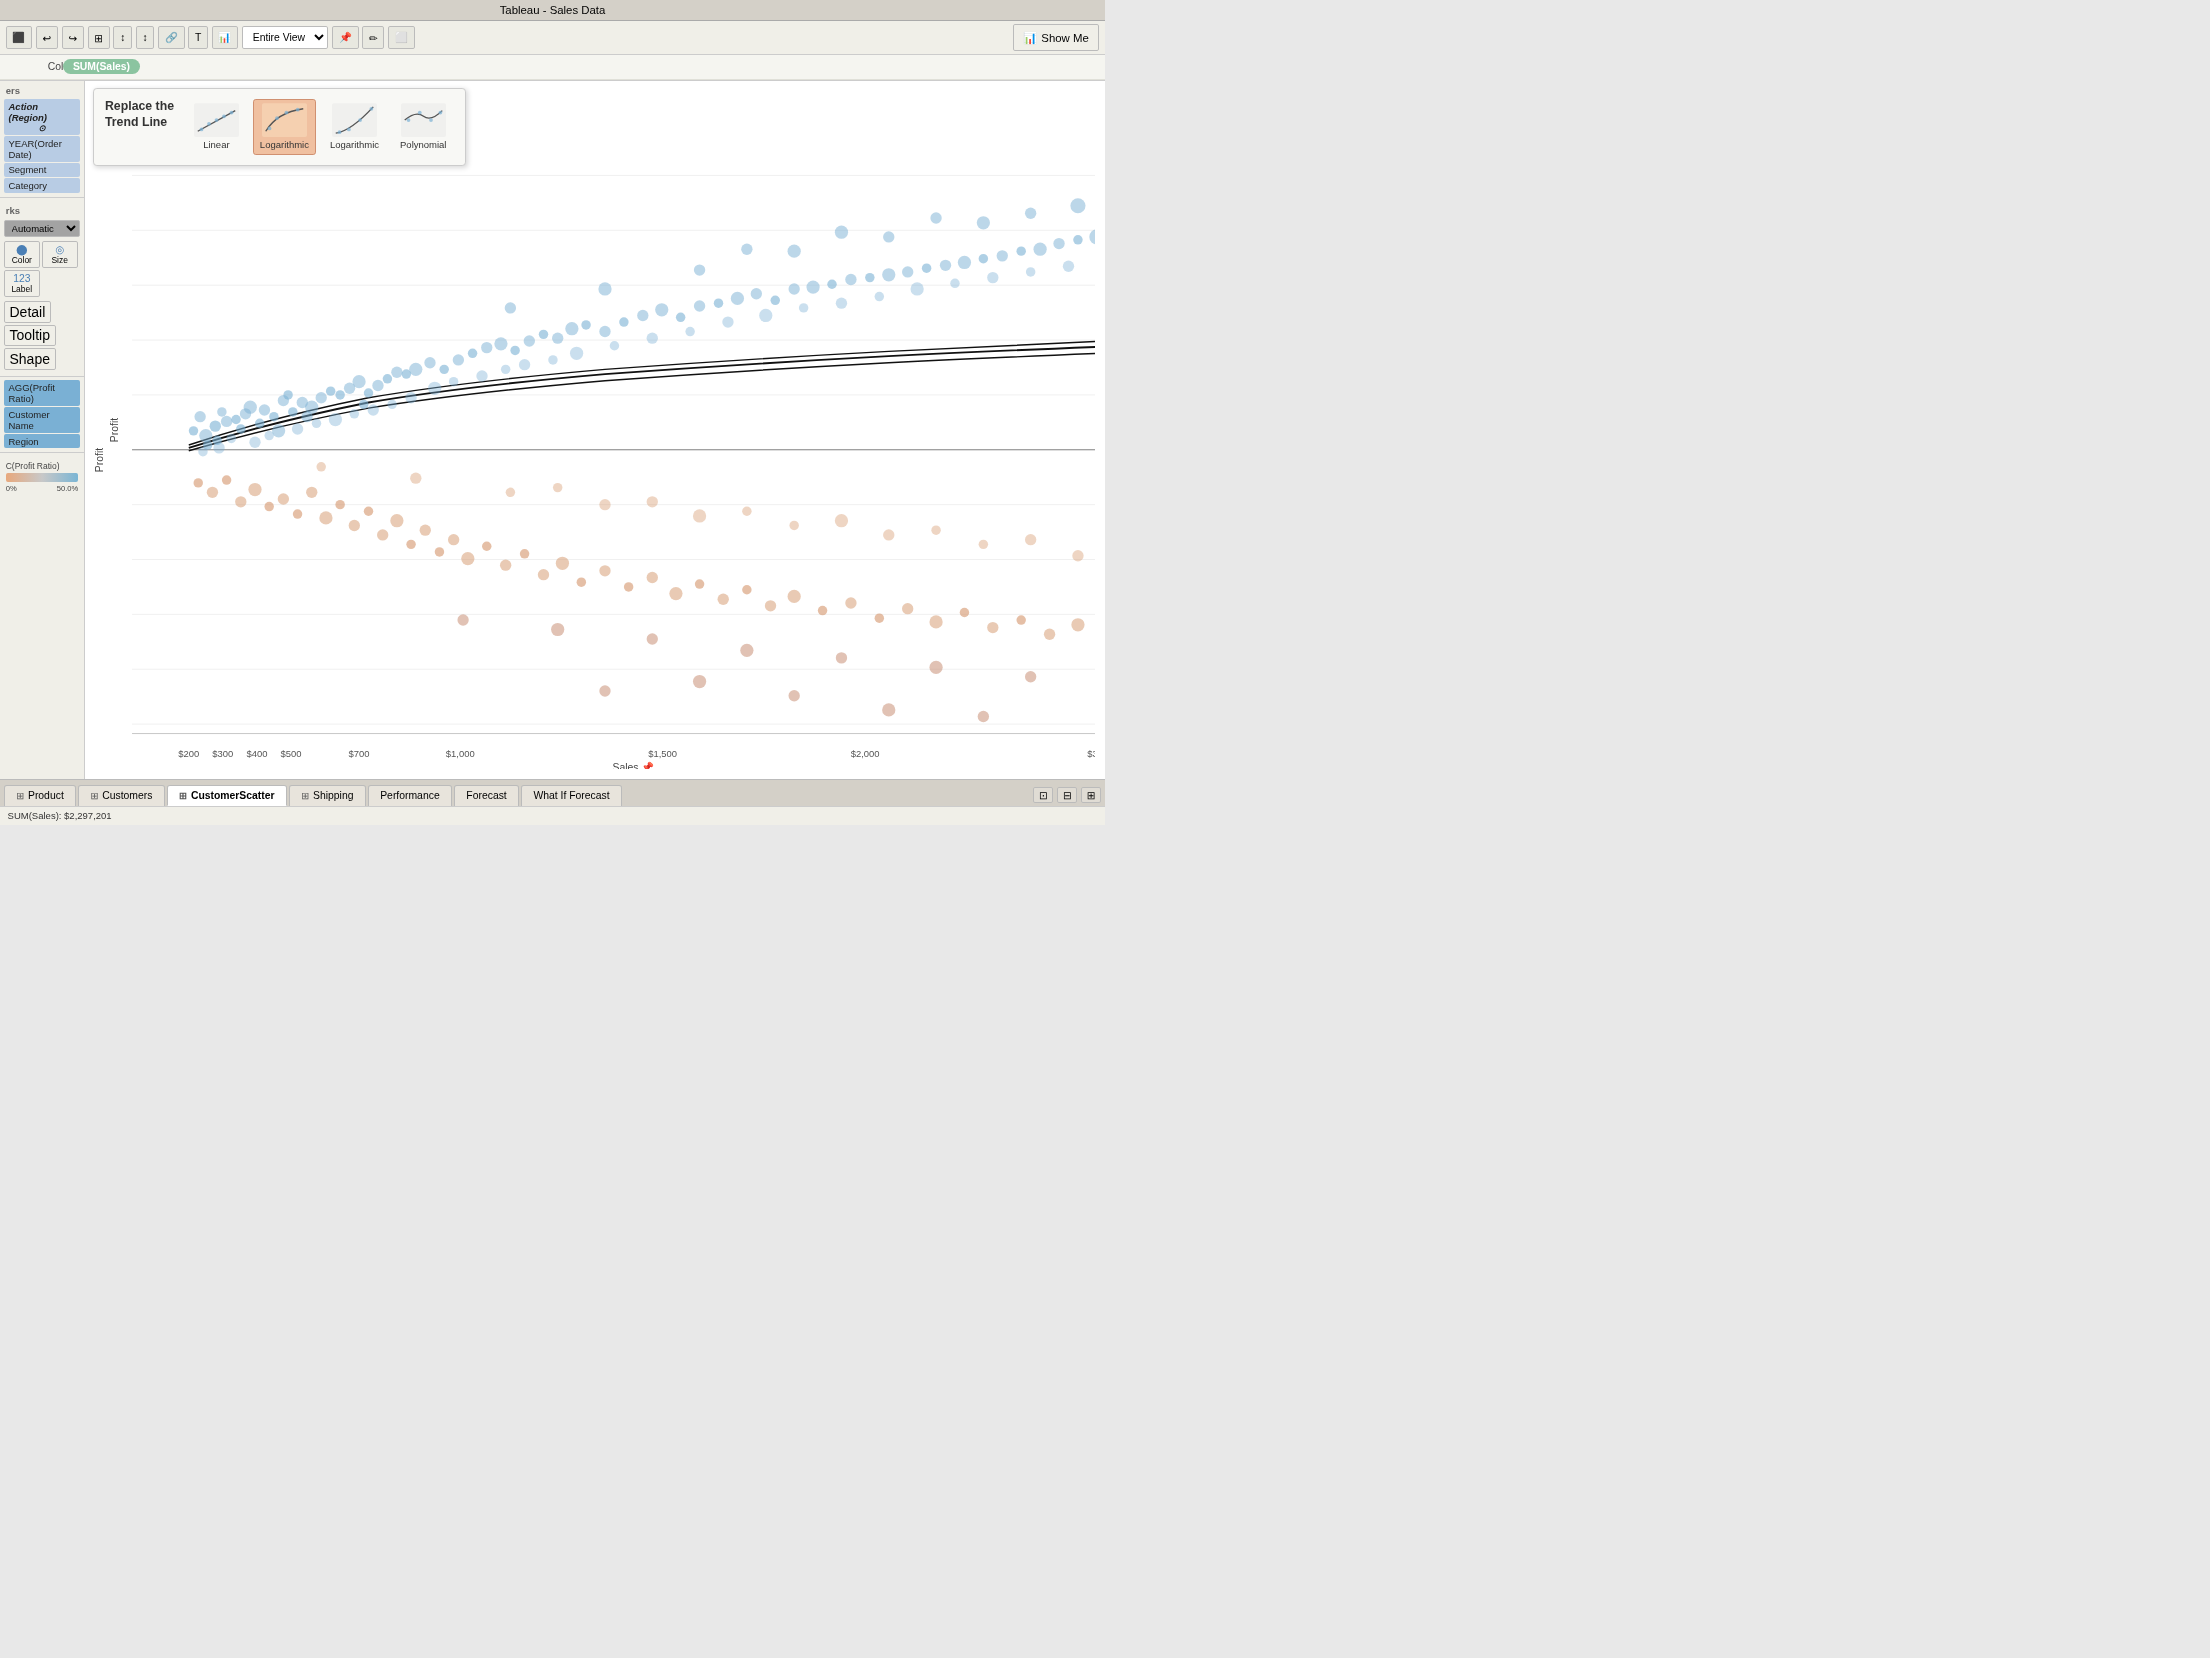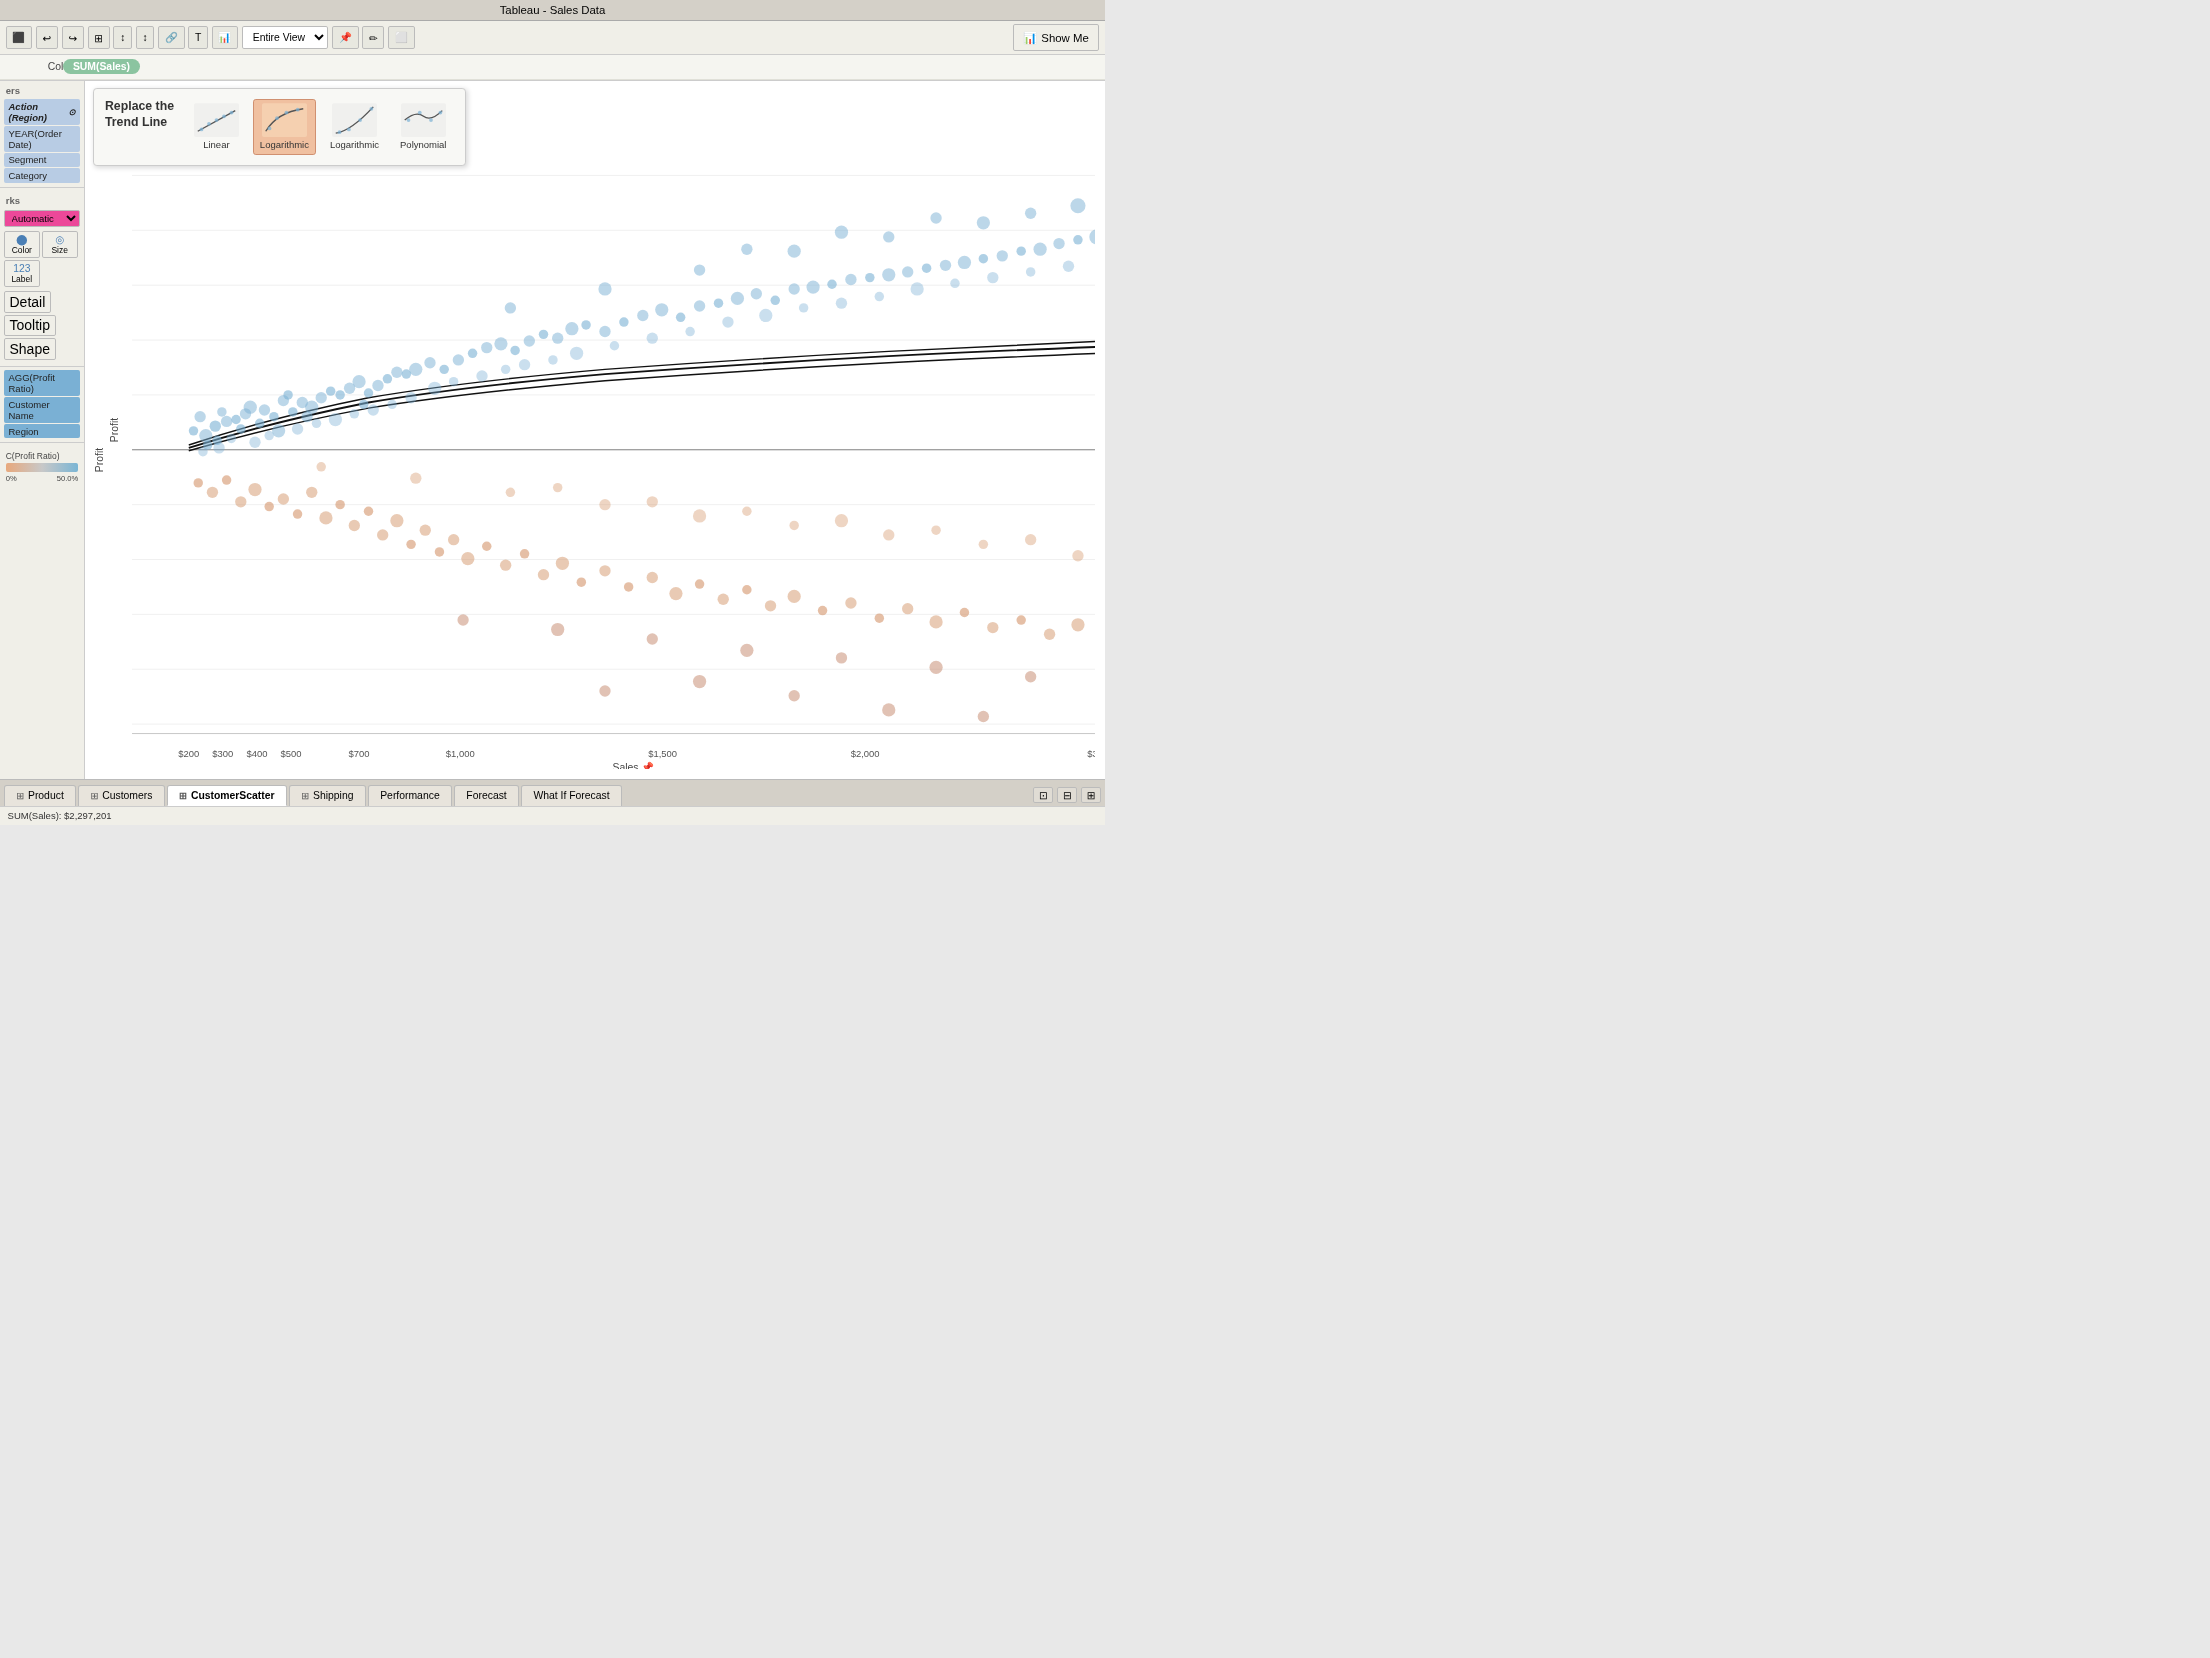--- a/index.html
+++ b/index.html
@@ -109,20 +109,21 @@
       font-weight: bold;
     }
     .sidebar-item {
       background: #b8cce4;
       margin: 0.9px 3.8px;
       padding: 1.9px 4.7px;
       font-size: 9.5px;
       border-radius: 1.9px;
       color: #222;
       cursor: pointer;
+      flex-direction: column;
     }
     .sidebar-item.italic {
       font-style: italic;
       font-weight: bold;
       display: flex;
       align-items: center;
       justify-content: space-between;
     }
     .sidebar-divider {
       height: 0.9px;
@@ -130,21 +131,21 @@
       margin: 3.8px 0;
     }
     .marks-label {
       font-size: 9.5px;
       color: #666;
       padding: 3.8px 5.7px 1.9px;
       font-weight: bold;
     }
     .marks-dropdown {
       margin: 1.9px 3.8px;
-      background: #ec4899;
+      background: #a3a3a3;
       border: 0.9px solid #bbb;
       border-radius: 1.9px;
       font-size: 9.5px;
       padding: 0.9px 2.8px;
       width: calc(100% - 7.6px);
     }
     .marks-buttons {
       display: flex;
       flex-wrap: wrap;
       gap: 1.9px;

